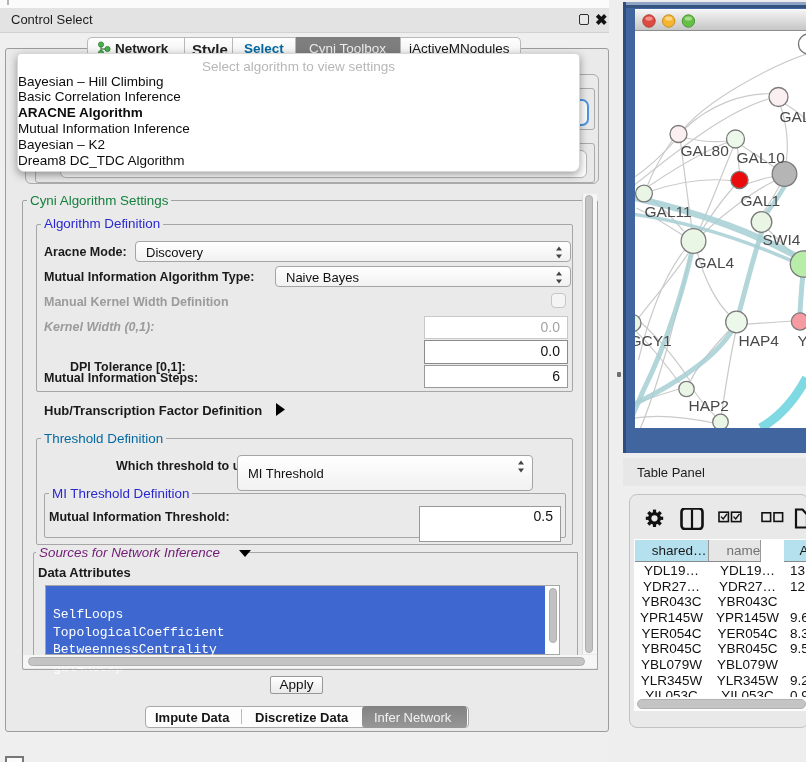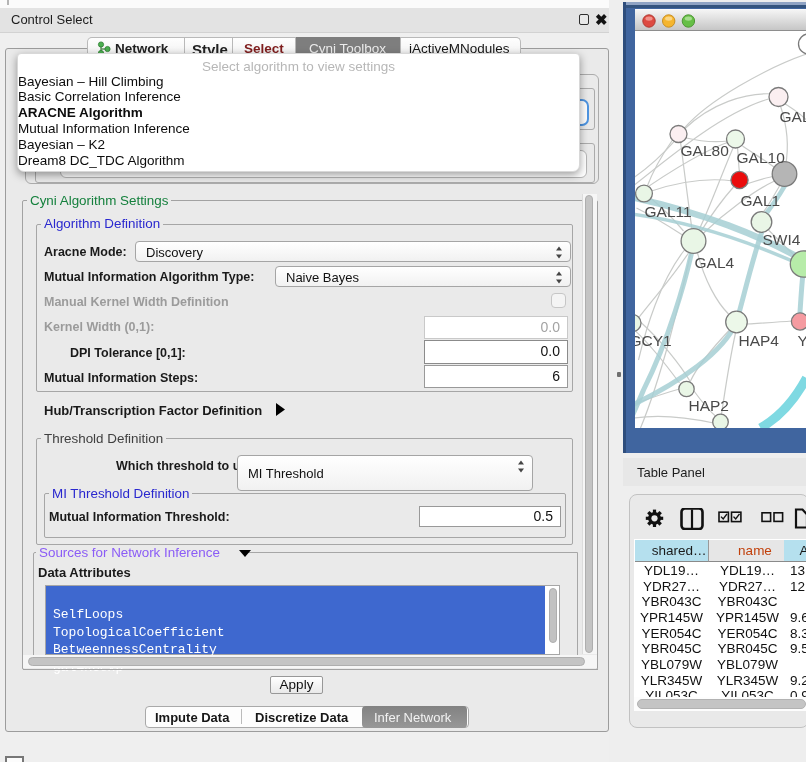--- a/index.html
+++ b/index.html
@@ -49,49 +49,49 @@
 <div class="lbl abs" style="left:44px;top:270px;">Mutual Information Algorithm Type:</div>
 <div class="combo" style="left:275px;top:266px;width:296px;height:21px;">
     <span class="tx">Naive Bayes</span>
   <svg class="abs" style="right:7px;top:4px;" width="8" height="13">
       <path d="M4 0.5 L7 4.5 L1 4.5 Z" fill="#444"></path>
       <path d="M4 12.5 L7 8.5 L1 8.5 Z" fill="#444"></path>
     </svg>
 </div>
 <div class="glbl abs" style="left:44px;top:295px;">Manual Kernel Width Definition</div>
 <div class="abs" style="left:551px;top:293px;width:15px;height:15px;border:1px solid #c6c6c6;border-radius:4px;background:#f4f4f4;"></div>
-<div class="glbl abs" style="left:44px;top:320px;">Kernel Width (0,1):</div>
+<div class="glbl abs" style="left:44px;top:320px;font-style:italic;">Kernel Width (0,1):</div>
 <div class="field" style="left:424px;top:316px;width:144px;height:23px;border:1px solid #c9c9c9;color:#a3a3a3;line-height:21px;padding-right:7px;">0.0</div>
-<div class="lbl abs" style="left:44px;top:346px;padding-left:26px;">DPI Tolerance [0,1]:</div>
+<div class="lbl abs" style="left:44px;top:360px;padding-left:26px;">DPI Tolerance [0,1]:</div>
 <div class="field" style="left:423.5px;top:340px;width:144.5px;height:23.5px;border:1.5px solid #8b8b8b;line-height:20.5px;padding-right:7px;">0.0</div>
 <div class="lbl abs" style="left:44px;top:371px;">Mutual Information Steps:</div>
 <div class="field" style="left:424px;top:365px;width:144px;height:23px;border:1px solid #999;line-height:21px;padding-right:7px;">6</div>
 
 <div class="lbl abs" style="left:44px;top:403px;font-size:13px;">Hub/Transcription Factor Definition</div>
 <svg class="abs" style="left:274px;top:402px;" width="12" height="15">
     <path d="M2 1 L11 7.5 L2 14 Z" fill="#000"></path>
   </svg>
 
 <div class="abs" style="left:36px;top:438px;width:537px;height:107px;border:1px solid #a6a6a6;border-radius:2px;"></div>
-<div class="gtitle" style="left:41px;top:431.5px;color:#404040;">Threshold Definition</div>
+<div class="gtitle" style="left:41px;top:431.5px;color:#0369a1;">Threshold Definition</div>
 <div class="lbl abs" style="left:80px;top:459px;margin-left:36px;">Which threshold to use:</div>
 <div class="combo" style="left:237px;top:455px;width:296px;height:36px;">
     <span class="tx">MI Threshold</span>
   <svg class="abs" style="right:7px;top:3.5px;" width="8" height="13">
       <path d="M4 0.5 L7 4.5 L1 4.5 Z" fill="#444"></path>
       <path d="M4 12.5 L7 8.5 L1 8.5 Z" fill="#444"></path>
     </svg>
 </div>
 <div class="abs" style="left:44px;top:493px;width:522px;height:45px;border:1px solid #a6a6a6;border-radius:2px;"></div>
 <div class="gtitle" style="left:49px;top:486.5px;color:#2a28cf;">MI Threshold Definition</div>
 <div class="lbl abs" style="left:49px;top:510px;">Mutual Information Threshold:</div>
-<div class="field" style="left:419px;top:506px;width:142px;height:21px;border:1px solid #999;line-height:19px;padding-right:7px;">0.5</div>
+<div class="field" style="left:419px;top:506px;width:142px;height:36px;border:1px solid #999;line-height:19px;padding-right:7px;">0.5</div>
 
 <div class="abs" style="left:33px;top:552px;width:545px;height:110px;border:1px solid #a6a6a6;border-top-left-radius:2px;"></div>
-<div class="gtitle" style="left:36px;top:545.5px;color:#8b5cf6;padding-right:24px;">Sources for Network Inference</div>
+<div class="gtitle" style="left:36px;top:545.5px;color:#701a75;padding-right:24px;font-style:italic;">Sources for Network Inference</div>
 <svg class="abs" style="left:238px;top:548px;" width="14" height="11">
     <path d="M1 2 L13 2 L7 9 Z" fill="#000"></path>
   </svg>
 <div class="lbl abs" style="left:38px;top:565px;font-size:13px;">Data Attributes</div>
 <div class="abs" style="left:45px;top:585px;width:515px;height:70px;border:1px solid #a6a6a6;background:#fff;"></div>
 <div class="abs" style="left:46px;top:586px;width:499px;height:68px;background:#3e68cf;"></div>
 <div class="abs" style="left:53px;top:606px;font-size:13px;color:#fff;line-height:17.6px;font-family:Liberation Mono, monospace;">SelfLoops<br>TopologicalCoefficient<br>BetweennessCentrality<br>gal4RGexp</div>
 <div class="abs" style="left:548.5px;top:588px;width:8.5px;height:55px;background:#c2c2c2;border:1px solid #aeaeae;border-radius:4.5px;"></div>
 
 <div class="abs" style="left:582px;top:194px;width:15px;height:460px;background:#f6f6f6;border-left:1px solid #dcdcdc;"></div>
@@ -116,21 +116,21 @@
 <div class="abs" style="left:399.5px;top:36.5px;width:121.5px;height:21.5px;background:linear-gradient(#fefefe,#f0f0f0);border:1px solid #b9b9b9;border-bottom:none;border-radius:0 5px 0 0;"></div>
 <svg class="abs" style="left:97px;top:40.5px;" width="15" height="15">
   <line x1="4" y1="4" x2="4" y2="12" stroke="#5a8f5a" stroke-width="1.4"></line>
   <line x1="4" y1="8" x2="10" y2="8" stroke="#5a8f5a" stroke-width="1.4"></line>
   <circle cx="4" cy="3.5" r="2.6" fill="#4caf50" stroke="#2e7d32" stroke-width="0.8"></circle>
   <circle cx="10.5" cy="8" r="2.6" fill="#4caf50" stroke="#2e7d32" stroke-width="0.8"></circle>
   <circle cx="4" cy="12" r="2.6" fill="#4caf50" stroke="#2e7d32" stroke-width="0.8"></circle>
 </svg>
 <div class="abs" style="left:115px;top:41px;font-size:13.5px;font-weight:bold;color:#222;">Network</div>
 <div class="abs" style="left:192px;top:41px;font-size:15px;font-weight:bold;color:#222;">Style</div>
-<div class="abs" style="left:244px;top:41px;font-size:13.5px;font-weight:bold;color:#7f1d1d;">Select</div>
+<div class="abs" style="left:244px;top:41px;font-size:13.5px;font-weight:bold;color:#0369a1;">Select</div>
 <div class="abs" style="left:309px;top:41px;font-size:13.5px;color:#ededed;">Cyni Toolbox</div>
 <div class="abs" style="left:409px;top:41px;font-size:13.5px;color:#161616;">jActiveMNodules</div>
 
 <div class="abs" style="left:17px;top:53px;width:563px;height:119px;background:#fff;border:1px solid #d8d8d8;border-radius:4px 4px 7px 7px;box-shadow:0 3px 8px rgba(0,0,0,0.38);"></div>
 <div class="abs" style="left:17px;top:59px;width:563px;text-align:center;font-size:13.5px;color:#b7b7b7;">Select algorithm to view settings</div>
 <div class="abs" style="left:18px;top:73.5px;font-size:13.5px;color:#0c0c0c;line-height:15.9px;">Bayesian – Hill Climbing<br>Basic Correlation Inference<br><b>ARACNE Algorithm</b><br>Mutual Information Inference<br>Bayesian – K2<br>Dream8 DC_TDC Algorithm</div>
 
 <div id="dropdown"></div>
 
 <div class="abs" style="left:609px;top:0;width:197px;height:762px;background:#eeeeee;"></div>
@@ -253,21 +253,21 @@
     <path d="M76,8.6 l2.2,2.4 l3.8,-5.2" stroke-width="1.4"></path>
     <path d="M88.5,8.6 l2.2,2.4 l3.8,-5.2" stroke-width="1.4"></path>
     <rect x="117" y="4.8" width="8.6" height="8.6"></rect>
     <rect x="129" y="4.8" width="8.6" height="8.6"></rect>
     <path d="M151,1.5 h6.5 l4.5,5 v13 h-11 z" stroke-width="2.2"></path>
   </g>
 </svg>
 
 <div class="abs" style="left:634px;top:539px;width:172px;height:172px;background:#fff;"></div>
 <div class="abs" style="left:634.5px;top:539.5px;width:74px;height:22px;background:#b5e0ee;border-right:1px solid #999;border-bottom:1px solid #8a8a8a;text-align:right;padding-right:1px;font-size:13.5px;color:#1a1a1a;line-height:21px;">shared…</div>
-<div class="abs" style="left:708.5px;top:539.5px;width:76px;height:22px;background:#e6e6e6;border-right:1px solid #999;border-bottom:1px solid #8a8a8a;text-align:center;text-indent:18px;font-size:13.5px;color:#c2410c;line-height:21px;">name</div>
+<div class="abs" style="left:708.5px;top:539.5px;width:52px;height:22px;background:#e6e6e6;border-right:1px solid #999;border-bottom:1px solid #8a8a8a;text-align:center;text-indent:18px;font-size:13.5px;color:#737373;line-height:21px;">name</div>
 <div class="abs" style="left:783.5px;top:539.5px;width:23px;height:22px;background:#b5e0ee;border-bottom:1px solid #8a8a8a;font-size:13.5px;color:#1a1a1a;line-height:21px;padding-left:16px;">A</div>
 <div class="abs" style="left:634px;top:563px;width:75px;text-align:center;font-size:13.5px;color:#111;line-height:15.65px;">YDL19…<br>YDR27…<br>YBR043C<br>YPR145W<br>YER054C<br>YBR045C<br>YBL079W<br>YLR345W<br>YIL053C</div>
 <div class="abs" style="left:710px;top:563px;width:75px;text-align:center;font-size:13.5px;color:#111;line-height:15.65px;">YDL19…<br>YDR27…<br>YBR043C<br>YPR145W<br>YER054C<br>YBR045C<br>YBL079W<br>YLR345W<br>YIL053C</div>
 <div class="abs" style="left:790px;top:563px;font-size:13.5px;color:#111;line-height:15.65px;">13.<br>12.<br><br>9.6<br>8.3<br>9.5<br><br>9.2<br>0.9</div>
 <div class="abs" style="left:634px;top:697px;width:172px;height:14px;background:#fdfdfd;"></div>
 <div class="abs" style="left:637px;top:699px;width:169px;height:9.5px;background:#c4c4c4;border:1px solid #b2b2b2;border-radius:5px;"></div>
 
 <div class="abs" style="left:617px;top:372px;width:4px;height:5px;background:#6f6f6f;border-radius:1px;"></div>
 
 <div class="abs" style="left:5px;top:756px;width:19px;height:19px;border:2px solid #777;background:#fcfcfc;"></div>

